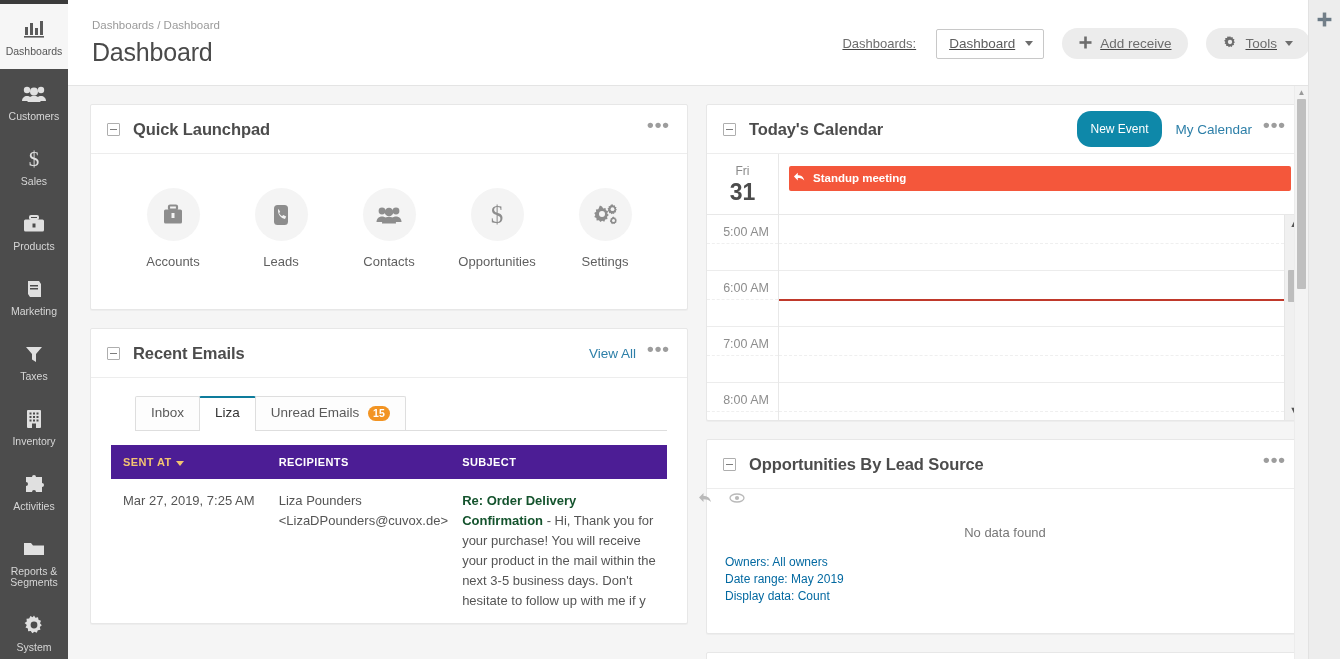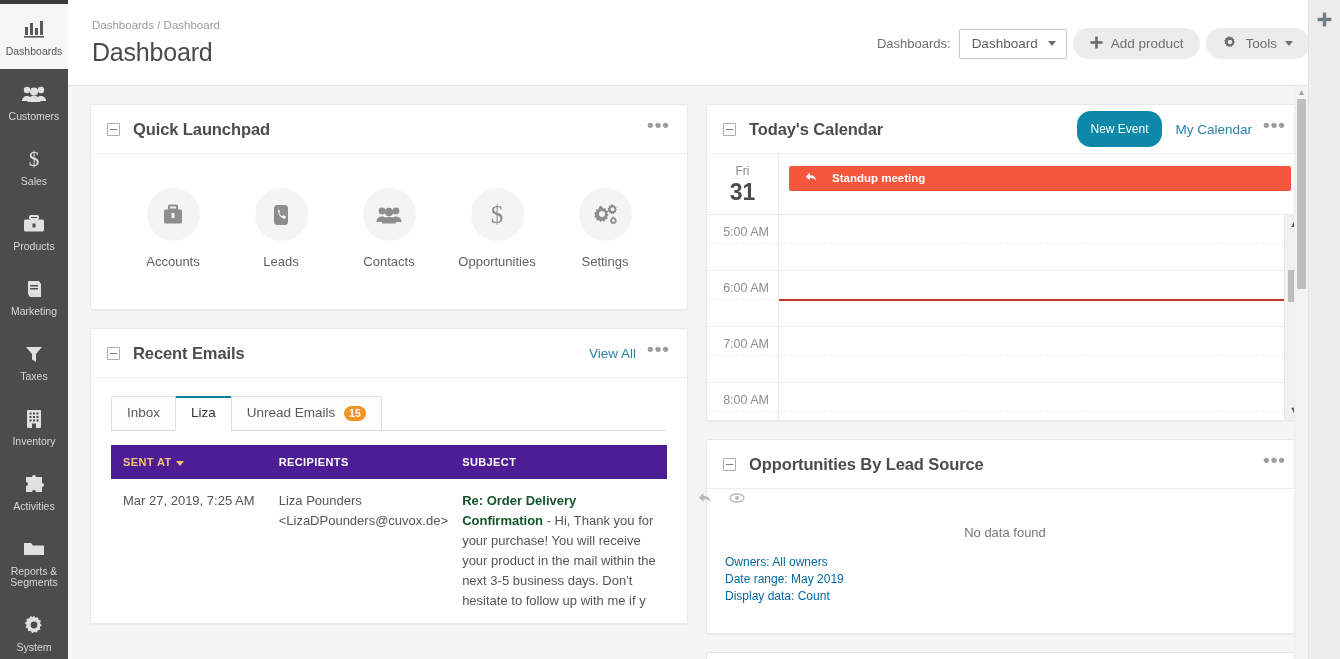--- a/index.html
+++ b/index.html
@@ -53,21 +53,21 @@
     border-bottom: 1px solid #e4e4e4;
     height: 86px;
     padding: 10px 30px 0 24px;
     position: relative;
   }
   .breadcrumb { font-size: 11.5px; color: #9a9a9a; padding-top: 9px; }
   .breadcrumb a { color: #9a9a9a; text-decoration: none; }
   .page-title { font-size: 25px; color: #4a4a4a; font-weight: 400; margin-top: 7px; letter-spacing: -0.2px;}
   .header-actions {
     position: absolute; right: 30px; top: 28px;
-    display: flex; align-items: center; gap: 6px;
+    display: flex; align-items: center; gap: 18px; text-decoration: underline;
   }
   .hdr-label { font-size: 13px; color: #6d6d6d; margin-right: 2px;}
   .select-box {
     border: 1px solid #c8c8c8; background: #fff; border-radius: 2px;
     padding: 6px 10px 6px 12px; font-size: 13.5px; color: #5d5d5d;
     display: flex; align-items: center; gap: 10px; cursor: pointer; min-width: 92px;
     height: 30px;
   }
   .btn-pill {
     background: #ececec; border: none; border-radius: 16px;
@@ -137,21 +137,21 @@
   .lp-item { text-align: center; cursor: pointer; width: 96px; }
   .lp-circle {
     width: 53px; height: 53px; border-radius: 50%;
     background: #f4f4f4; margin: 0 auto 13px;
     display: flex; align-items: center; justify-content: center;
   }
   .lp-label { font-size: 13px; color: #5f5f5f; }
 
   
   .tabs-wrap { padding: 18px 20px 0 20px; }
-  .tabs { display: flex; border-bottom: 1px solid #dedede; }
+  .tabs { display: flex; border-bottom: 1px solid #dedede; margin-left: 24px; }
   .tab {
     border: 1px solid #dedede; border-bottom: none;
     background: #fdfdfd; padding: 8px 15px 9px; font-size: 13.5px;
     color: #5a5a5a; cursor: pointer; margin-right: -1px; position: relative;
     border-radius: 2px 2px 0 0;
   }
   .tab.active {
     background: #fff; color: #333; border-top: 2px solid #0e7c9c;
     padding-top: 7px; z-index: 2;
   }
@@ -189,21 +189,21 @@
   .cal-top { display: flex; border-bottom: 1px solid #e8e8e8; }
   .cal-daycol {
     width: 72px; flex: 0 0 72px; text-align: center; padding: 10px 0 8px;
     border-right: 1px solid #e8e8e8;
   }
   .cal-dow { font-size: 12px; color: #8a8a8a; line-height: 15px;}
   .cal-dnum { font-size: 23px; color: #4c4c4c; line-height: 27px; font-weight: bold; }
   .cal-events { flex: 1 1 auto; padding: 12px 12px 10px 10px; }
   .event-bar {
     background: #f4573b; color: #fff; font-size: 11.5px; font-weight: bold;
-    padding: 5px 16px 6px; border-radius: 2px; display: flex; align-items: center; gap: 14px;
+    padding: 5px 4px 6px; border-radius: 2px; display: flex; align-items: center; gap: 7px;
     cursor: pointer;
   }
   .cal-grid { display: flex; position: relative; height: 205px; overflow: hidden; }
   .cal-times { width: 72px; flex: 0 0 72px; border-right: 1px solid #e8e8e8; }
   .cal-slots { flex: 1 1 auto; position: relative; }
   .time-row { height: 56px; position: relative; }
   .time-row .tlabel {
     position: absolute; right: 9px; top: 10px; font-size: 12.5px; color: #8d8d8d;
   }
   .time-row { border-bottom: 1px solid #ececec; }
@@ -407,21 +407,21 @@
         </div>
         <button class="btn-pill">
           <span>
             <svg width="13" height="13" viewBox="0 0 13 13">
                 <g fill="#6d6d6d">
                   <rect x="5.2" y="0.5" width="2.6" height="12"></rect>
                   <rect x="0.5" y="5.2" width="12" height="2.6"></rect>
                 </g>
               </svg>
           </span>
-          <span>Add product</span>
+          <span>Add receive</span>
         </button>
         <button class="btn-pill">
           <span>
             <svg width="14" height="14" viewBox="0 0 22 22">
                 <g fill="#6d6d6d">
               <path d="M11 1.5l1.4 2.3 2.6-.6.5 2.6 2.5 1-1 2.5 1.8 2-2 1.8.6 2.6-2.6.6-1 2.5-2.4-1.1-2.1 1.6-1.5-2.2-2.7.2-.2-2.7-2.4-1.2 1.3-2.3L1.6 9l2.2-1.5-.3-2.7 2.7-.2L7.4 2l2.3 1.3z"></path>
                 </g>
               <circle cx="11" cy="11" r="3.4" fill="#ececec"></circle>
               </svg>
           </span>

